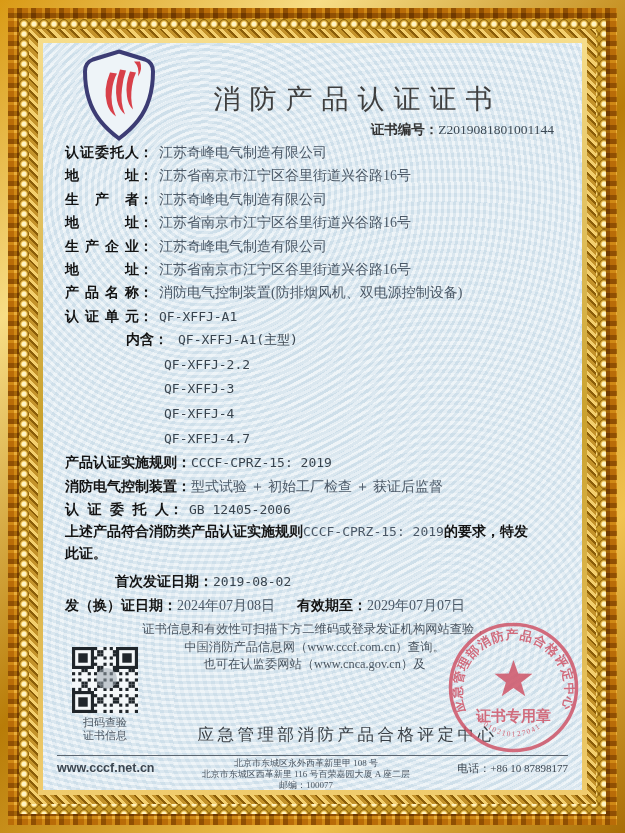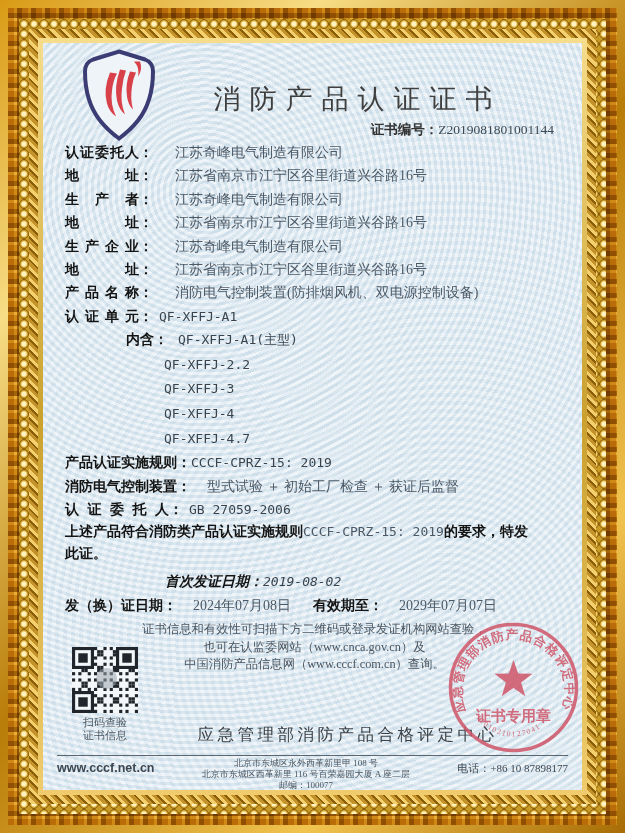--- a/index.html
+++ b/index.html
@@ -27,32 +27,32 @@
   .title{position:absolute;left:110px;right:20px;top:38px;text-align:center;
     font-family:Liberation Serif, serif;
     font-size:27px;letter-spacing:9px;color:#3f3f3f;font-weight:500;white-space:nowrap;}
   .certno{position:absolute;right:28px;top:78px;font-size:13.5px;color:#3d4a55;}
   .certno b{color:#333;font-weight:600;}
   .content{position:absolute;left:22px;right:18px;top:98px;font-size:14px;}
   .row{line-height:23.4px;white-space:nowrap;}
   .jl{display:inline-block;width:74px;text-align:justify;text-align-last:justify;
     font-weight:700;color:#141414;vertical-align:bottom;}
   .colon{font-weight:700;color:#141414;margin-right:6px;}
-  .val{color:#4b5866;margin-left:16px;}
+  .val{color:#4b5866;}
   .mono{font-family:"DejaVu Sans Mono","Liberation Mono",monospace;font-size:13px;color:#39444e;}
   .models .row{line-height:24.6px;}
   .m-ind{display:inline-block;width:53px;}
   .m-label{font-weight:700;color:#141414;padding-left:8px;}
   .m-gap{display:inline-block;width:10px;}
   .rl{font-weight:700;color:#141414;}
   .jl3{display:inline-block;width:104px;text-align:justify;text-align-last:justify;
     font-weight:700;color:#141414;vertical-align:bottom;}
   .statement{line-height:22px;white-space:normal;font-weight:700;color:#141414;}
   .statement .code{font-weight:400;color:#4b5866;}
-  .dates1{margin-top:5px;margin-left:100px;line-height:24px;font-style:italic;}
+  .dates1{margin-top:5px;margin-left:50px;line-height:24px;}
   .dates2{line-height:24px;}
   .gap2{display:inline-block;width:22px;}
   .note{margin-top:3px;text-align:center;font-size:12.3px;line-height:17.5px;color:#4a5560;}
   .qr-wrap{position:absolute;left:27px;top:604px;width:70px;text-align:center;}
   .qr-svg{width:66px;height:66px;background:#f4f7f9;display:block;margin:0 auto;}
   .qr-cap{font-size:11px;line-height:12.5px;color:#4a5560;margin-top:3px;}
   .issuer{position:absolute;left:80px;right:10px;top:681px;text-align:center;
     font-size:16.5px;letter-spacing:3.5px;color:#3a4046;white-space:nowrap;}
   .footrule{position:absolute;left:14px;right:14px;top:712px;border-top:1px solid #5c6670;}
   .footer{position:absolute;left:14px;right:14px;top:715px;display:flex;
@@ -133,41 +133,41 @@
           </div>
         </div>
 
         <div class="row">
           <span class="rl">产品认证实施规则：</span><span class="mono">CCCF-CPRZ-15: 2019</span>
         </div>
         <div class="row">
           <span class="rl">消防电气控制装置：</span><span class="val">型式试验 ＋ 初始工厂检查 ＋ 获证后监督</span>
         </div>
         <div class="row">
-          <span class="jl3">认证委托人</span><span class="colon">：</span><span class="mono">GB 27059-2006</span>
+          <span class="jl3">认证委托人</span><span class="colon">：</span><span class="mono">GB 12405-2006</span>
         </div>
 
         <div class="statement">
           <span>上述产品符合消防类产品认证实施规则</span><span class="code mono">CCCF-CPRZ-15: 2019</span><span>的要求，特发</span>
         </div>
         <div class="statement">
           <span>此证。</span>
         </div>
 
         <div class="dates1">
           <span class="rl">首次发证日期：</span><span class="mono">2019-08-02</span>
         </div>
         <div class="dates2">
           <span class="rl">发（换）证日期：</span><span class="val">2024年07月08日</span><span class="gap2"></span><span class="rl">有效期至：</span><span class="val">2029年07月07日</span>
         </div>
 
         <div class="note">
           <div>证书信息和有效性可扫描下方二维码或登录发证机构网站查验，</div>
+          <div>中国消防产品信息网（www.cccf.com.cn）查询。</div>
           <div>也可在认监委网站（www.cnca.gov.cn）及</div>
-          <div>中国消防产品信息网（www.cccf.com.cn）查询。</div>
         </div>
       </div>
 
       <div class="qr-wrap">
         <svg class="qr-svg" viewBox="0 0 63 63">
           <g fill="#20262b" id="qr-cells">
                     <rect x="21" y="0" width="3" height="3"></rect>
                     <rect x="30" y="0" width="3" height="3"></rect>
                     <rect x="36" y="0" width="3" height="3"></rect>
                     <rect x="24" y="3" width="3" height="3"></rect>

